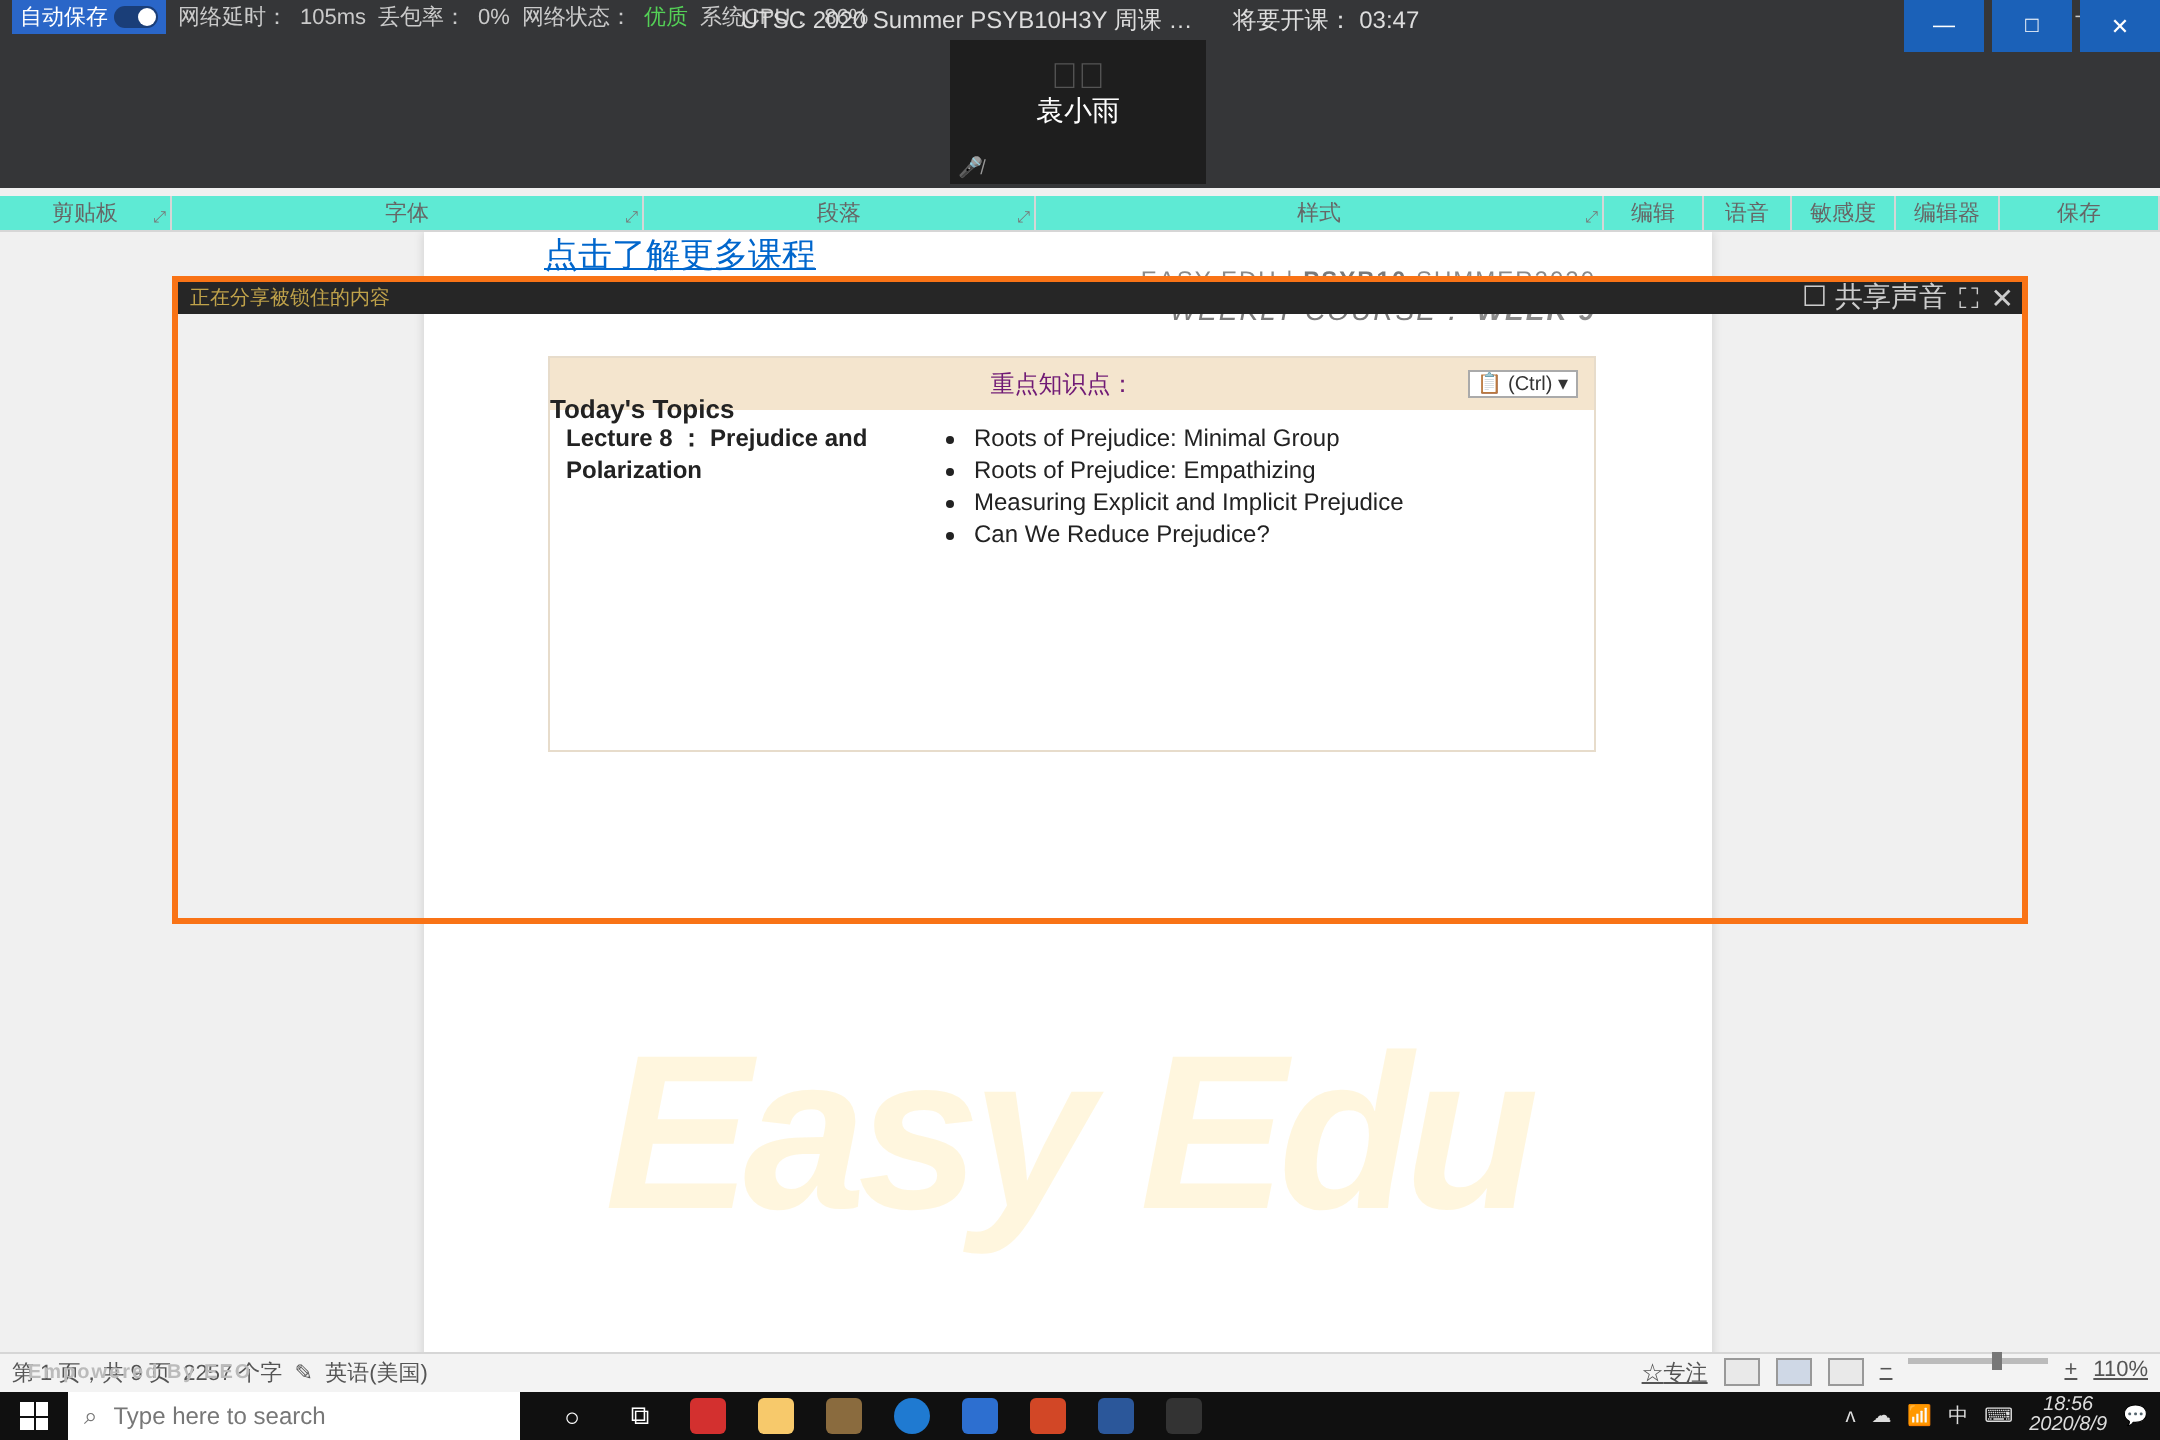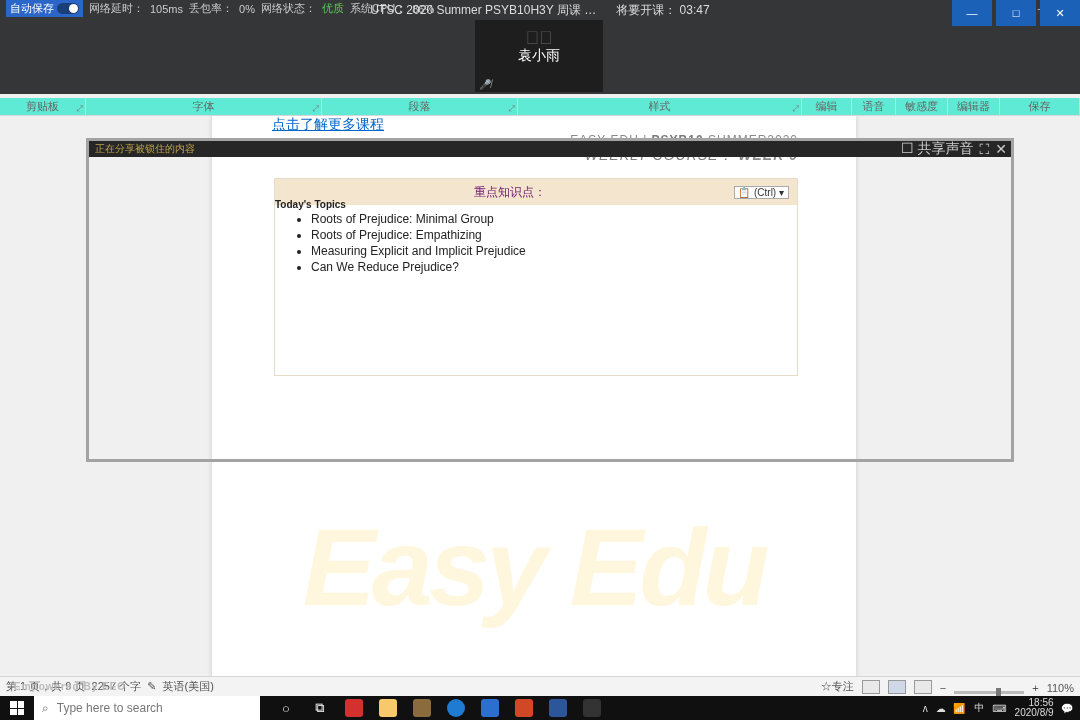--- a/index.html
+++ b/index.html
@@ -31,65 +31,65 @@
   .ribbon-mini{display:flex;flex-direction:column;gap:1px;font-size:10px;color:#888;}
   .ribbon-right{position:absolute;right:4px;top:0;display:flex;align-items:center;gap:6px;height:44px;font-size:10px;color:#666;}
   .baidu-disk{display:flex;flex-direction:column;align-items:center;}
   .baidu-disk .bicn{width:22px;height:22px;border-radius:50%;background:linear-gradient(135deg,#4aa0ff,#ff6060);}
   .word-groups { position:absolute; top:98px; left:0; right:0; height:18px; background:#5eead4; border-bottom:1px solid #d6d6d6; font-size:11px; color:#666; display:flex; z-index:30;}
   .grp{border-right:1px solid #d6d6d6;display:flex;align-items:center;justify-content:center;position:relative;padding:0 4px;}
   .grp .launcher{position:absolute;right:2px;bottom:1px;font-size:8px;color:#777;}
   .doc-area { position:absolute; top:116px; left:0; right:0; bottom:44px; background:#f0f0f0; overflow:hidden; }
   .page { position:absolute; left:212px; top:0; width:644px; height:900px; background:#fff; box-shadow:0 0 5px rgba(0,0,0,.15); }
   .page .wm{position:absolute;inset:0;display:flex;align-items:center;justify-content:center;font-size:110px;font-weight:800;font-style:italic;color:rgba(255,200,50,.16);letter-spacing:-4px;pointer-events:none;}
-  .link-line{position:absolute;top:0px;left:60px;font-size:14px;color:#0066cc;text-decoration:underline;}
-  
-  .share-window { position:absolute; top:138px; left:86px; width:928px; height:324px; border:3px solid #a3a3a3; z-index:60; background:transparent;}
+  .link-line{position:absolute;top:0px;left:60px;font-size:17px;color:#0066cc;text-decoration:underline;}
+  
+  .share-window { position:absolute; top:138px; left:86px; width:928px; height:324px; border:3px solid #f97316; z-index:60; background:transparent;}
   .share-header{height:16px;background:#262626;color:#bfa24a;font-size:10px;display:flex;align-items:center;padding:0 6px;position:relative;}
   .share-header .right{position:absolute;right:4px;top:0;display:flex;gap:6px;color:#ccc;align-items:center;height:16px;}
   .share-header .right span{cursor:pointer;font-size:14px;}
   
   .hdr-row{position:absolute;top:14px;left:62px;right:58px;display:flex;align-items:center;justify-content:space-between;}
   .logo{font-size:20px;font-weight:700;color:#c8a837;letter-spacing:1px;display:flex;align-items:center;}
   .logo .gl{font-size:26px;color:#eab92b;margin-right:-2px;transform:rotate(-10deg);}
   .course-meta{text-align:right;font-size:12px;color:#8a8a8a;letter-spacing:1px;}
   .course-meta .l2{font-style:italic;color:#7a7a7a;font-size:14px;}
   .course-meta .wk{color:#8a8a8a;font-weight:600;}
   .topic-box{position:absolute;top:62px;left:62px;right:58px;border:1px solid #e7dccb;}
   .topic-head{background:#f4e5ce;display:flex;align-items:center;height:26px;}
-  .topic-head .ttl{font-weight:bold;font-size:10px;padding-left:0;color:#222;margin-top:24px;}
+  .topic-head .ttl{font-weight:bold;font-size:13px;padding-left:0;color:#222;margin-top:24px;}
   .topic-head .ktl{font-size:12px;color:#701a75;margin-left:128px;}
   .topic-head .ctrlchip{margin-left:auto;margin-right:8px;font-size:10px;border:1px solid #aaa;background:#fff;padding:0 4px;display:flex;align-items:center;gap:3px;color:#333;}
   .topic-body{display:flex;padding:6px 8px 40px 8px;font-size:12px;color:#222;min-height:170px;}
   .tb-left{width:176px;font-weight:bold;}
   .tb-right ul{list-style:disc;padding-left:28px;}
   .tb-right li{padding:1px 0;}
   .schedule{position:absolute;top:292px;left:54px;font-size:13px;color:#d83a30;font-family:"Times New Roman",serif;line-height:1.4;}
   
   .word-status{position:absolute;left:0;right:0;bottom:24px;height:20px;background:#f3f3f3;border-top:1px solid #d6d6d6;font-size:11px;color:#555;display:flex;align-items:center;padding:0 6px;z-index:20;}
-  .word-status .right{margin-left:auto;display:flex;align-items:flex-end;gap:8px;}
+  .word-status .right{margin-left:auto;display:flex;align-items:flex-start;gap:8px;text-decoration:underline;}
   .viewbtn{width:18px;height:14px;border:1px solid #999;background:#e9e9e9;}
   .zoom-slider{width:70px;height:3px;background:#bbb;position:relative;}
   .zoom-slider::after{content:"";position:absolute;left:60%;top:-3px;width:5px;height:9px;background:#777;}
   
   .classin-logo{position:absolute;left:14px;bottom:28px;z-index:70;font-family:"Comic Sans MS",cursive;font-size:34px;font-weight:800;}
   .classin-logo .c1{color:#6fbf44;}.classin-logo .c2{color:#3b7d1f;}
   .classin-logo .i2{color:#2a7fcf;}
   .classin-logo .sub{font-size:10px;color:#bbb;font-family:sans-serif;margin-top:-6px;letter-spacing:1px;}
   
   .taskbar{position:absolute;left:0;right:0;bottom:0;height:24px;background:#101010;display:flex;align-items:center;z-index:80;}
   .startbtn{width:34px;height:24px;display:flex;align-items:center;justify-content:center;background:#101010;}
   .winicon{width:14px;height:14px;display:grid;grid-template-columns:1fr 1fr;grid-template-rows:1fr 1fr;gap:1px;}
   .winicon span{background:#fff;}
   .searchbox{flex:0 0 226px;height:24px;background:#fff;display:flex;align-items:center;padding:0 8px;color:#777;font-size:12px;gap:8px;}
   .tb-icons{display:flex;align-items:center;height:24px;margin-left:10px;gap:2px;}
   .tb-icons .tb{width:32px;height:24px;display:flex;align-items:center;justify-content:center;color:#fff;font-size:13px;}
   .tb .dot{width:18px;height:18px;border-radius:3px;}
   .tray{margin-left:auto;display:flex;align-items:center;gap:8px;color:#ddd;font-size:10px;padding-right:6px;}
-  .tray .clock{text-align:right;line-height:1.05;}
+  .tray .clock{text-align:center;line-height:1.05;font-style:italic;}
   .green{color:#54d056;}
 </style>
 </head>
 <body>
 
 <div class="word-wincontrols" style="z-index:55;">
   <span>—</span>
   <span>□</span>
   <span class="close">✕</span>
 </div>
@@ -219,20 +219,21 @@
     <div class="topic-box">
       <div class="topic-head">
         <span class="ttl">Today's Topics</span>
         <span class="ktl">重点知识点：</span>
         <span class="ctrlchip">
           <span style="color:#d4a536">📋</span>
           <span>(Ctrl) ▾</span>
         </span>
       </div>
       <div class="topic-body">
+        <div class="tb-left">Lecture 8 ： Prejudice and Polarization</div>
         <div class="tb-right">
           <ul>
             <li>Roots of Prejudice: Minimal Group</li>
             <li>Roots of Prejudice: Empathizing</li>
             <li>Measuring Explicit and Implicit Prejudice</li>
             <li>Can We Reduce Prejudice?</li>
           </ul>
         </div>
       </div>
     </div>

